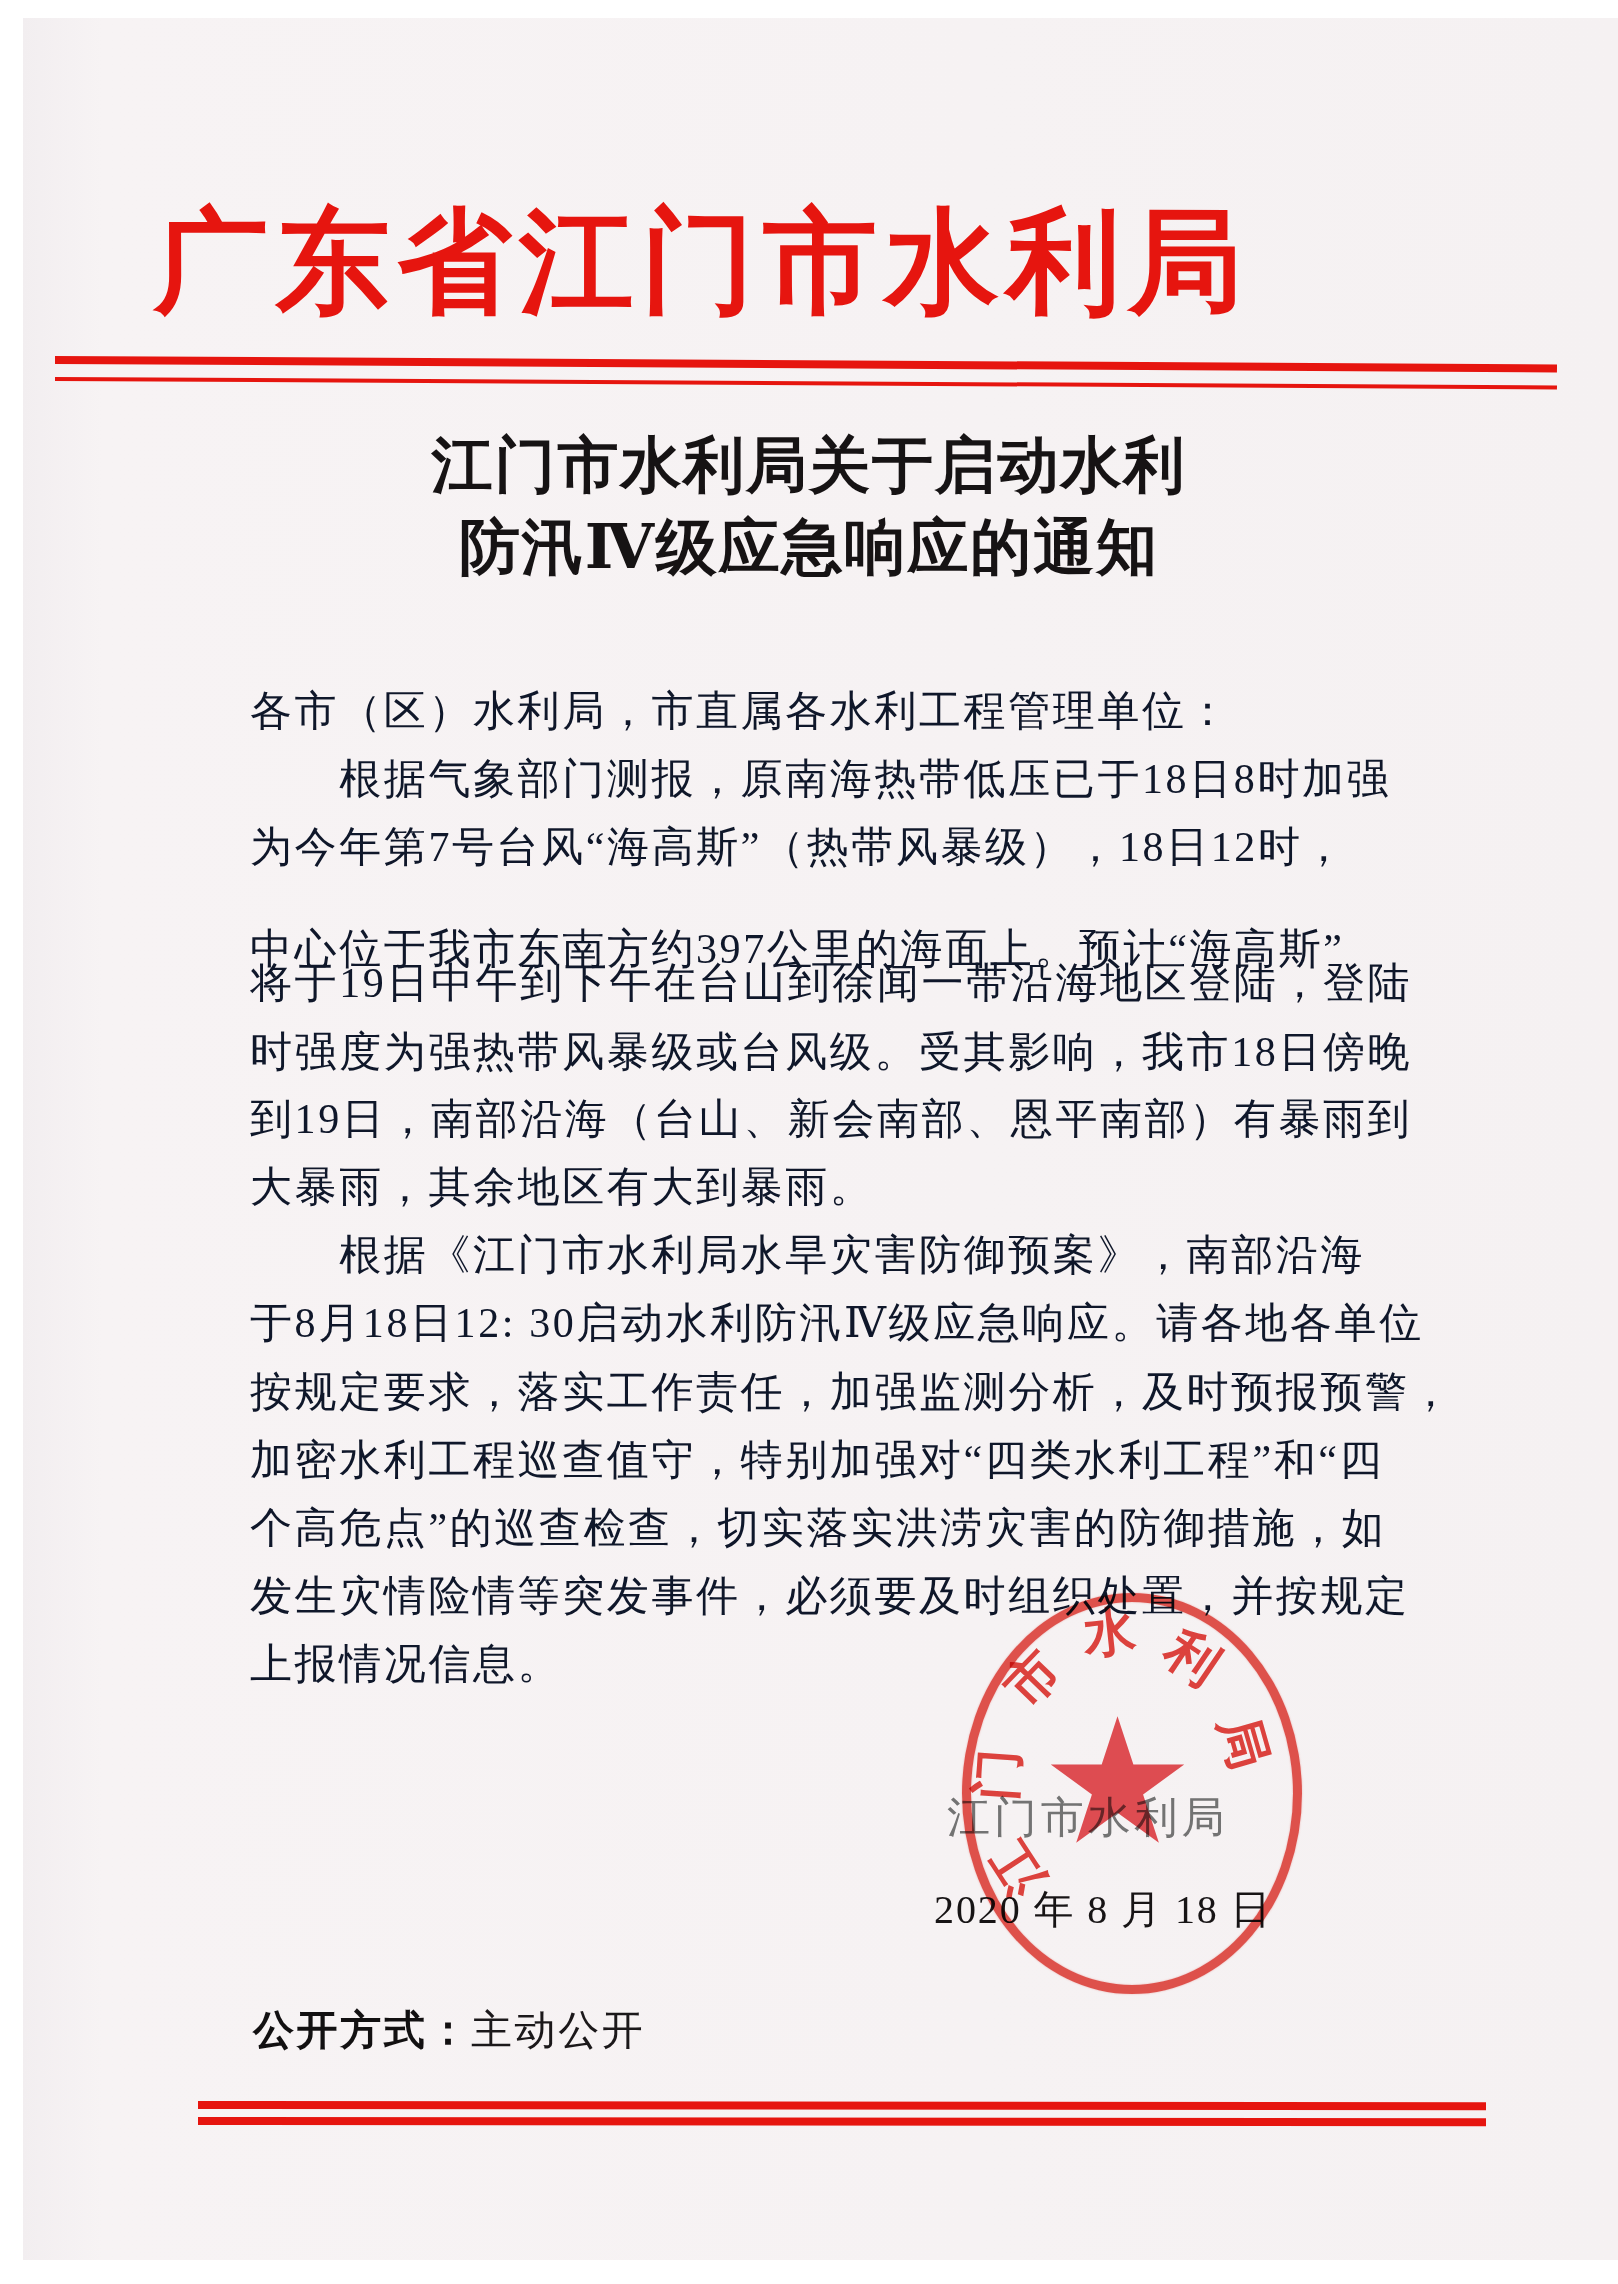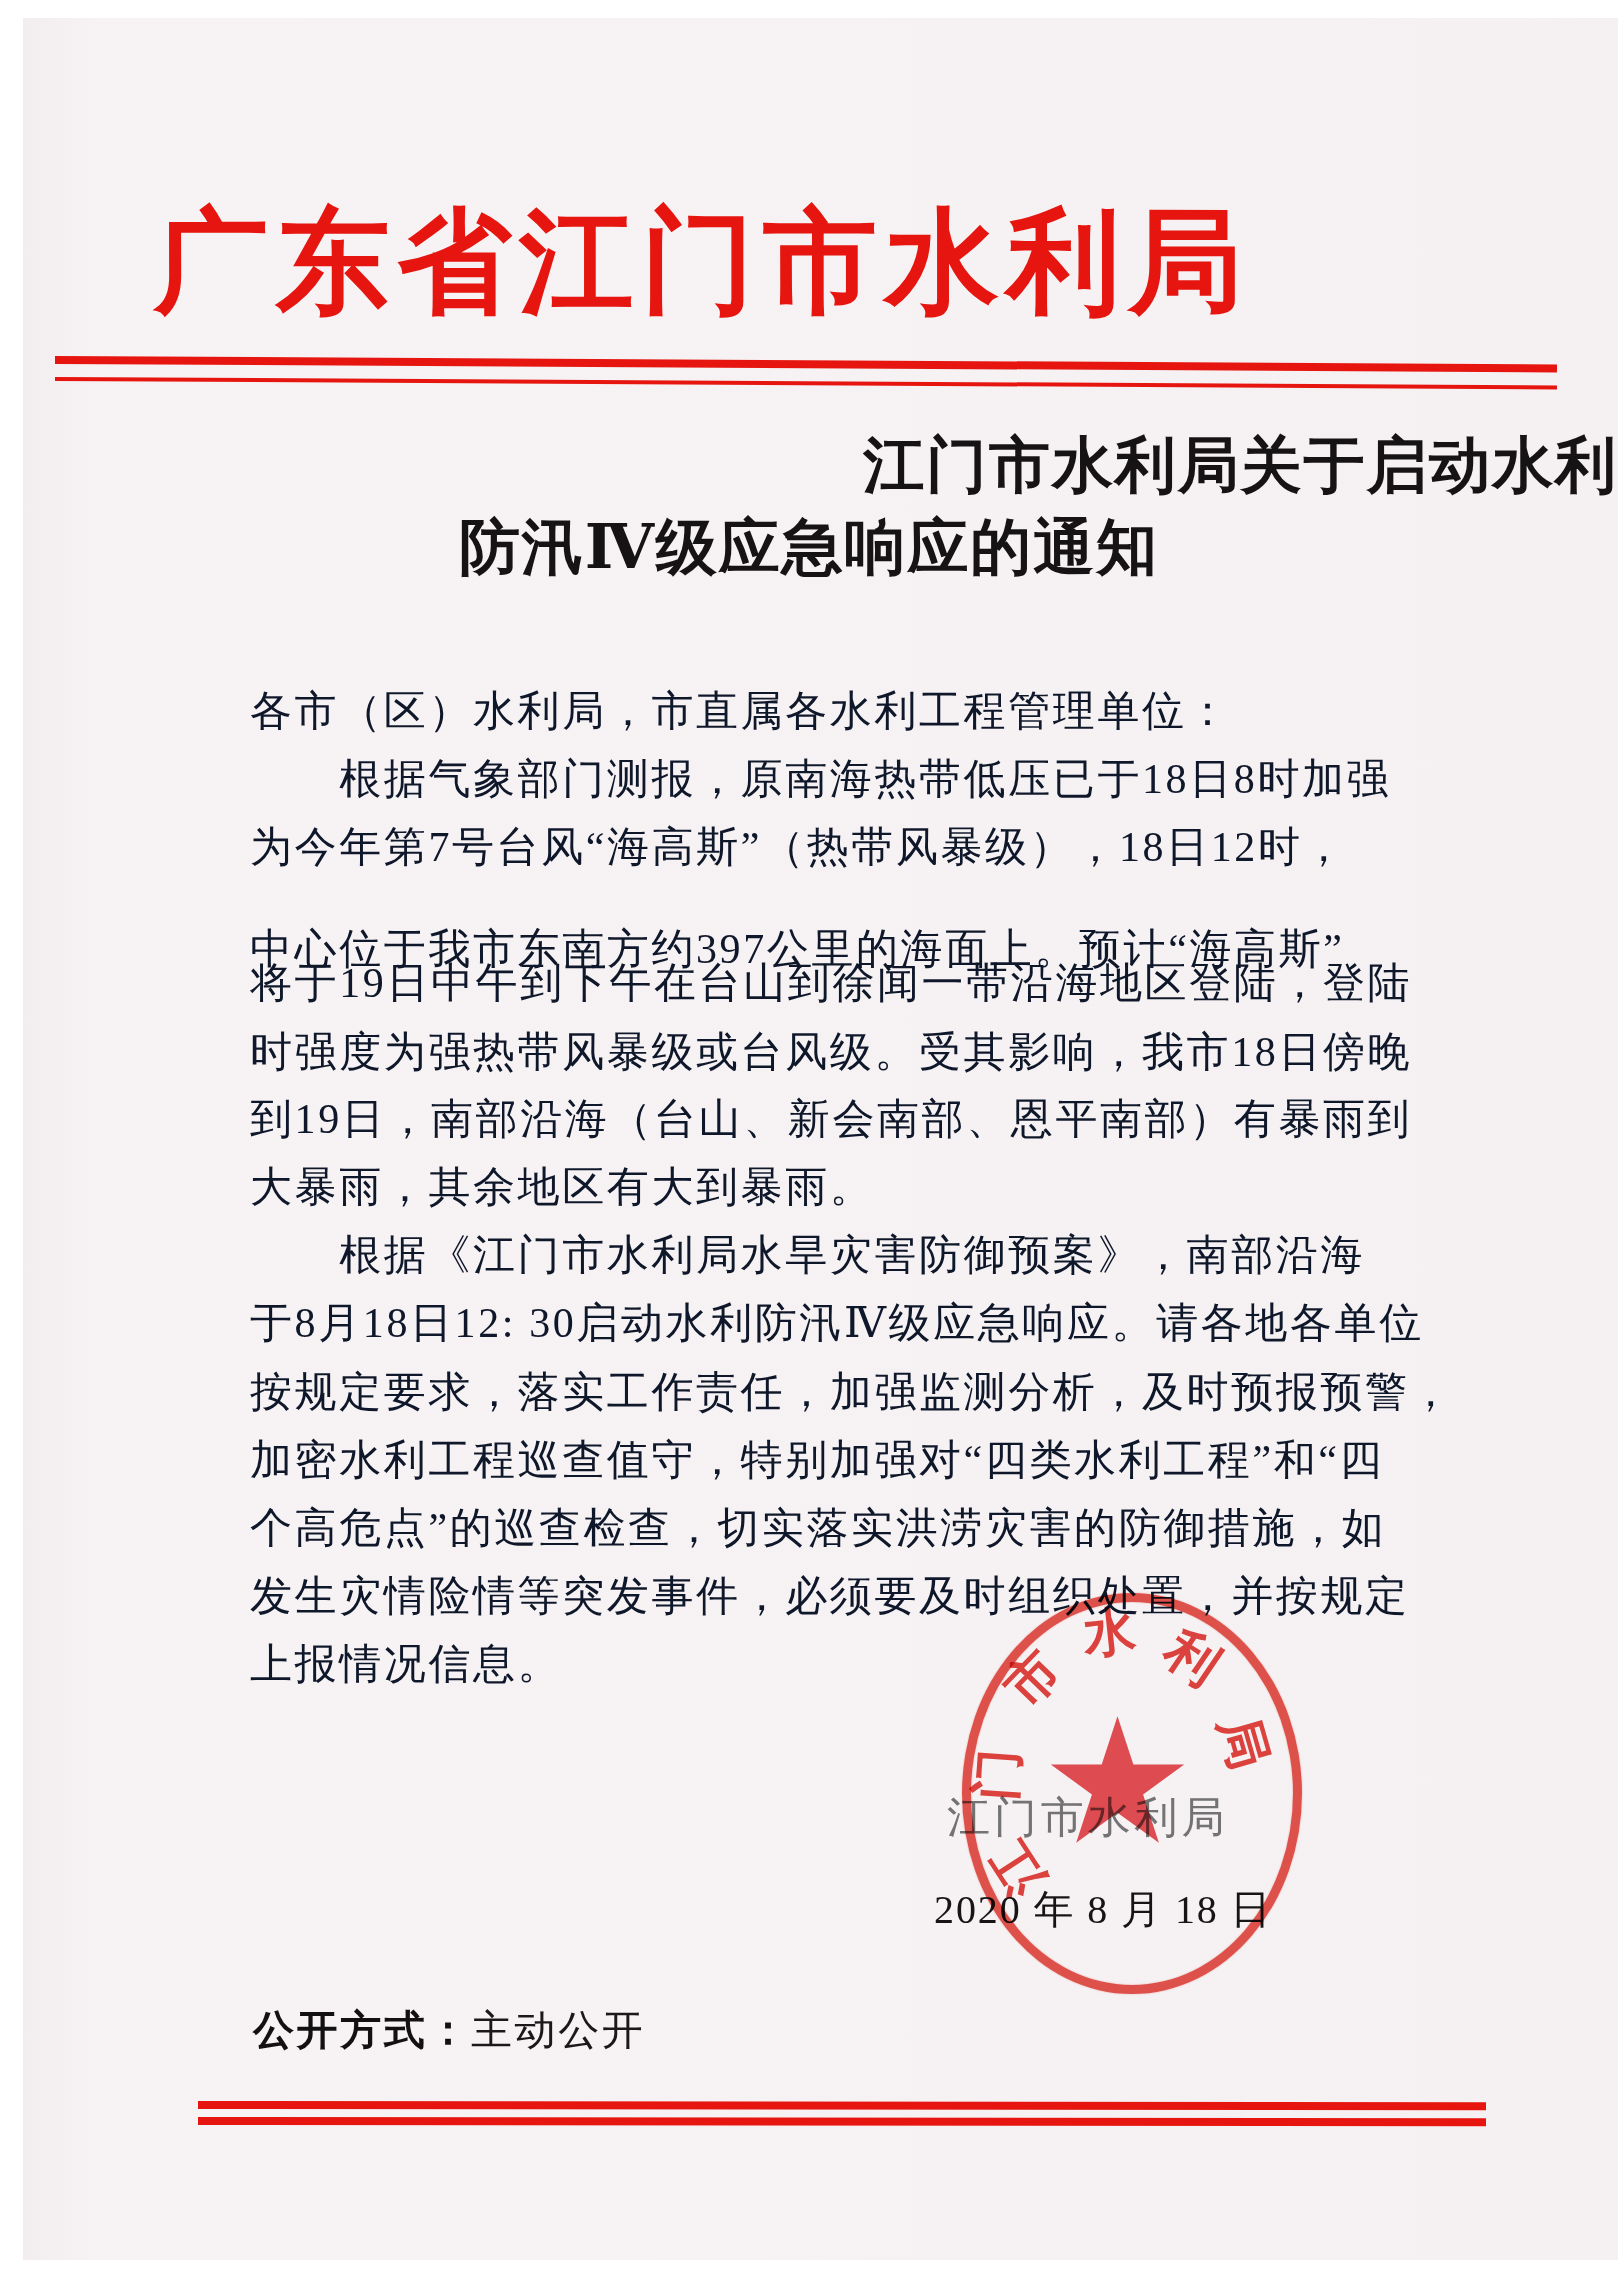--- a/index.html
+++ b/index.html
@@ -10,21 +10,21 @@
   
   .org-head{position:absolute;left:0;top:201px;width:1404px;text-align:center;
             color:#e6150f;font-size:114px;font-weight:900;letter-spacing:7.8px;
             line-height:123px;white-space:nowrap;}
   .rule{position:absolute;background:#e6150f;transform-origin:left center;}
   .rule-top-thick{left:55px;top:356px;width:1502px;height:8.4px;transform:rotate(0.32deg);}
   .rule-top-thin{left:55px;top:377px;width:1502px;height:3.9px;transform:rotate(0.32deg);}
   
   .doc-title{position:absolute;left:0;width:1618px;text-align:center;color:#161314;
              font-size:61px;font-weight:bold;letter-spacing:1.9px;line-height:65px;white-space:nowrap;}
-  .doc-title.l1{top:433px;text-align:right;}
+  .doc-title.l1{top:433px;}
   .doc-title.l2{top:515px;}
   
   .body-line{position:absolute;left:250px;width:1161px;color:#0f172a;
              font-size:42px;line-height:51px;letter-spacing:2.6px;white-space:nowrap;}
   
   .sig-org{position:absolute;left:947px;top:1792px;color:#737373;font-size:43px;
            letter-spacing:3.9px;white-space:nowrap;line-height:52px;}
   .sig-date{position:absolute;left:934px;top:1884px;color:#171415;font-size:40px;
             letter-spacing:1.9px;white-space:nowrap;line-height:51px;}
   

